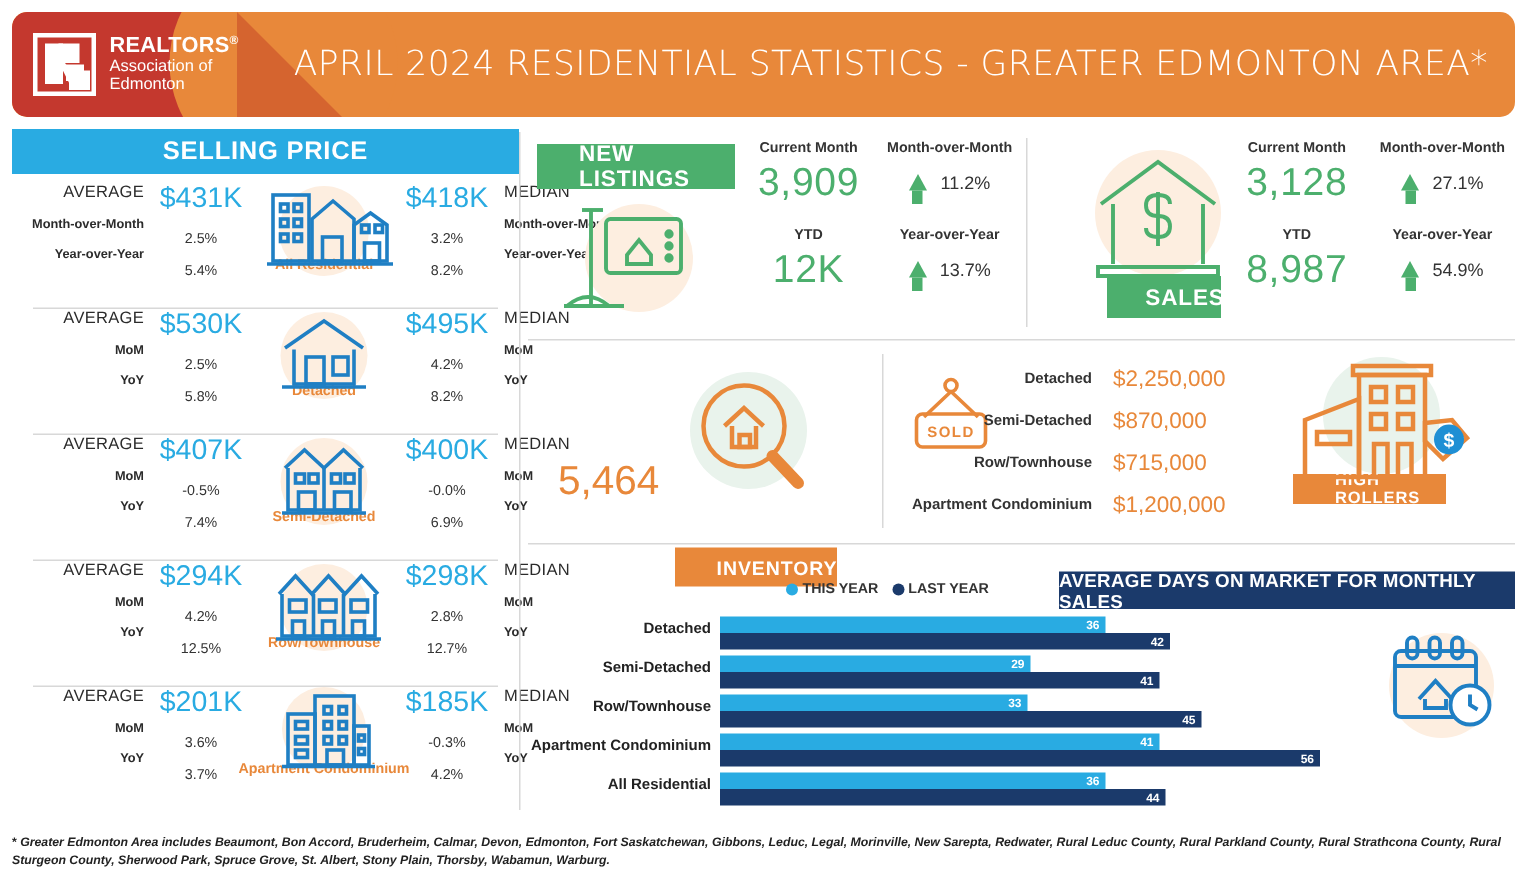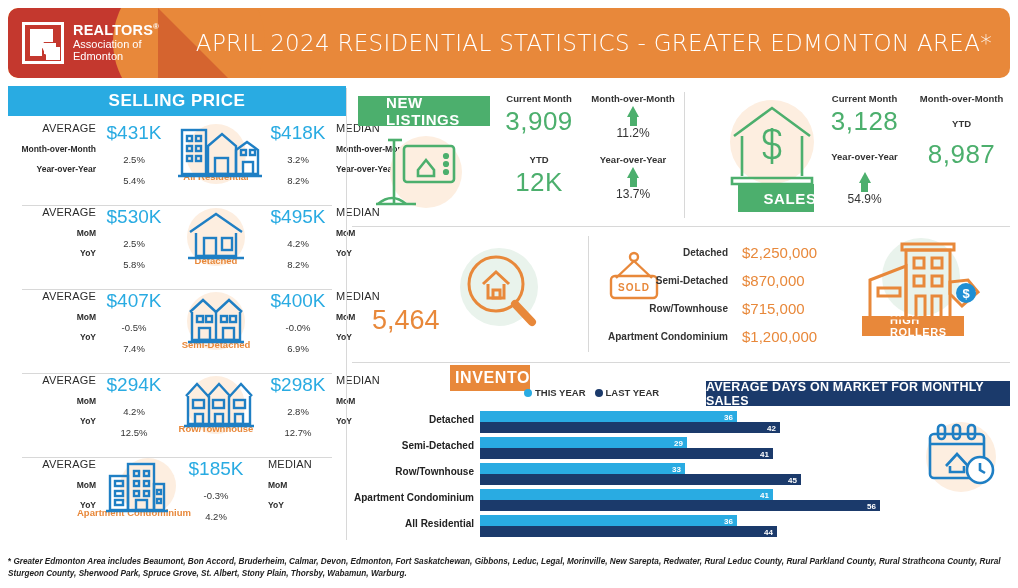--- a/index.html
+++ b/index.html
@@ -103,21 +103,21 @@
   
   .badge {
     display: inline-flex; align-items: center; justify-content: center;
     color: #fff; font-weight: bold; letter-spacing: .6px; padding-left: 28px;
   }
   .badge-green { background: #4CAF6D; }
   .badge-orange { background: #E8883A; }
   .stat-grid { position: absolute; display: grid; grid-template-columns: auto auto; }
   .stat-cap { font-size: 9.5px; color: #333; font-weight: bold; text-align: center; }
   .stat-big { font-size: 26px; color: #4CAF6D; letter-spacing: .5px; text-align: center; }
-  .stat-chg { display: flex; align-items: center; gap: 9px; justify-content: center; flex-direction: column; }
+  .stat-chg { display: flex; align-items: center; gap: 9px; justify-content: center; }
   .arrow-up {
     width: 0; height: 0; border-left: 6px solid transparent; border-right: 6px solid transparent;
     border-bottom: 11px solid #4CAF6D; position: relative;
   }
   .arrow-up::after {
     content: ""; position: absolute; left: -3.5px; top: 11px; width: 7px; height: 9px; background: #4CAF6D;
   }
   .stat-pct { font-size: 12px; color: #333; }
 
   .inv-num { font-size: 27px; color: #E8883A; }
@@ -349,20 +349,25 @@
         <span class="sp-lbl-sub">YoY</span>
       </div>
     </div>
     <div class="sp-div" style="top:371px;"></div>
 
     <div class="sp-row">
       <div class="sp-col lab-l">
         <span class="sp-lbl-main">AVERAGE</span>
         <span class="sp-lbl-sub">MoM</span>
         <span class="sp-lbl-sub">YoY</span>
+      </div>
+      <div class="sp-col val-l">
+        <span class="sp-price">$201K</span>
+        <span class="sp-pct">3.6%</span>
+        <span class="sp-pct">3.7%</span>
       </div>
       <div class="sp-icon-cell">
         <div class="glow" style="width:56px;height:56px;left:20px;top:0px;"></div>
         <svg class="sp-svg" width="96" height="58" viewBox="0 0 96 58">
           <g fill="none" stroke="#1F7FC4" stroke-width="2.4">
             <rect x="42" y="6" width="26" height="46"></rect>
             <rect x="24" y="18" width="18" height="34"></rect>
             <rect x="68" y="26" width="10" height="26"></rect>
             <rect x="48" y="13" width="5" height="5"></rect>
               <rect x="58" y="13" width="5" height="5"></rect>
@@ -444,20 +449,24 @@
         <path d="M56 28 L56 64"></path>
         <path d="M64 36 Q64 30 56 30 Q48 30 48 37 Q48 44 56 44 Q64 44 64 51 Q64 58 56 58 Q48 58 48 52"></path>
       </g>
     </svg>
   </div>
   <div class="badge badge-green" style="position:absolute;left:738px;top:184px;width:76px;height:28px;font-size:15px;">SALES</div>
   <div class="stat-grid" style="left:824px;top:93px;width:186px;gap:2px 8px;">
     <div class="stat-cap">Current Month</div>
     <div class="stat-cap">Month-over-Month</div>
     <div class="stat-big">3,128</div>
+    <div class="stat-chg">
+      <span class="arrow-up"></span>
+      <span class="stat-pct">27.1%</span>
+    </div>
     <div class="stat-cap" style="margin-top:12px;">YTD</div>
     <div class="stat-cap" style="margin-top:12px;">Year-over-Year</div>
     <div class="stat-big">8,987</div>
     <div class="stat-chg">
       <span class="arrow-up"></span>
       <span class="stat-pct">54.9%</span>
     </div>
   </div>
 
   <div class="inv-num" style="position:absolute;left:372px;top:305px;">5,464</div>
@@ -466,21 +475,21 @@
     <svg style="position:relative;z-index:2;" width="100" height="86" viewBox="0 0 100 86">
       <g fill="none" stroke="#E8883A" stroke-width="3">
         <circle cx="44" cy="38" r="27"></circle>
         <path d="M31 38 L44 26 L57 38"></path>
         <path d="M36 38 L36 52 L52 52 L52 38"></path>
         <rect x="41" y="44" width="7" height="8"></rect>
         <path d="M63 58 L80 76" stroke-width="8" stroke-linecap="round"></path>
       </g>
     </svg>
   </div>
-  <div class="badge badge-orange" style="position:absolute;left:450px;top:318px;width:80px;height:26px;font-size:16px;margin-top:47px;">INVENTORY</div>
+  <div class="badge badge-orange" style="position:absolute;left:450px;top:318px;width:108px;height:26px;font-size:13px;margin-top:47px;">INVENTORY</div>
 
   <div style="position:absolute;left:600px;top:248px;width:68px;height:62px;">
     <svg width="68" height="62" viewBox="0 0 68 62">
       <g fill="none" stroke="#E8883A" stroke-width="2.4">
         <circle cx="34" cy="9" r="4"></circle>
         <path d="M34 13 L16 30 M34 13 L52 30"></path>
         <rect x="11" y="28" width="46" height="22" rx="4"></rect>
       </g>
       <text x="34" y="43" font-family="Liberation Sans, sans-serif" font-size="10" font-weight="bold" fill="#E8883A" text-anchor="middle" letter-spacing="1">SOLD</text>
     </svg>

